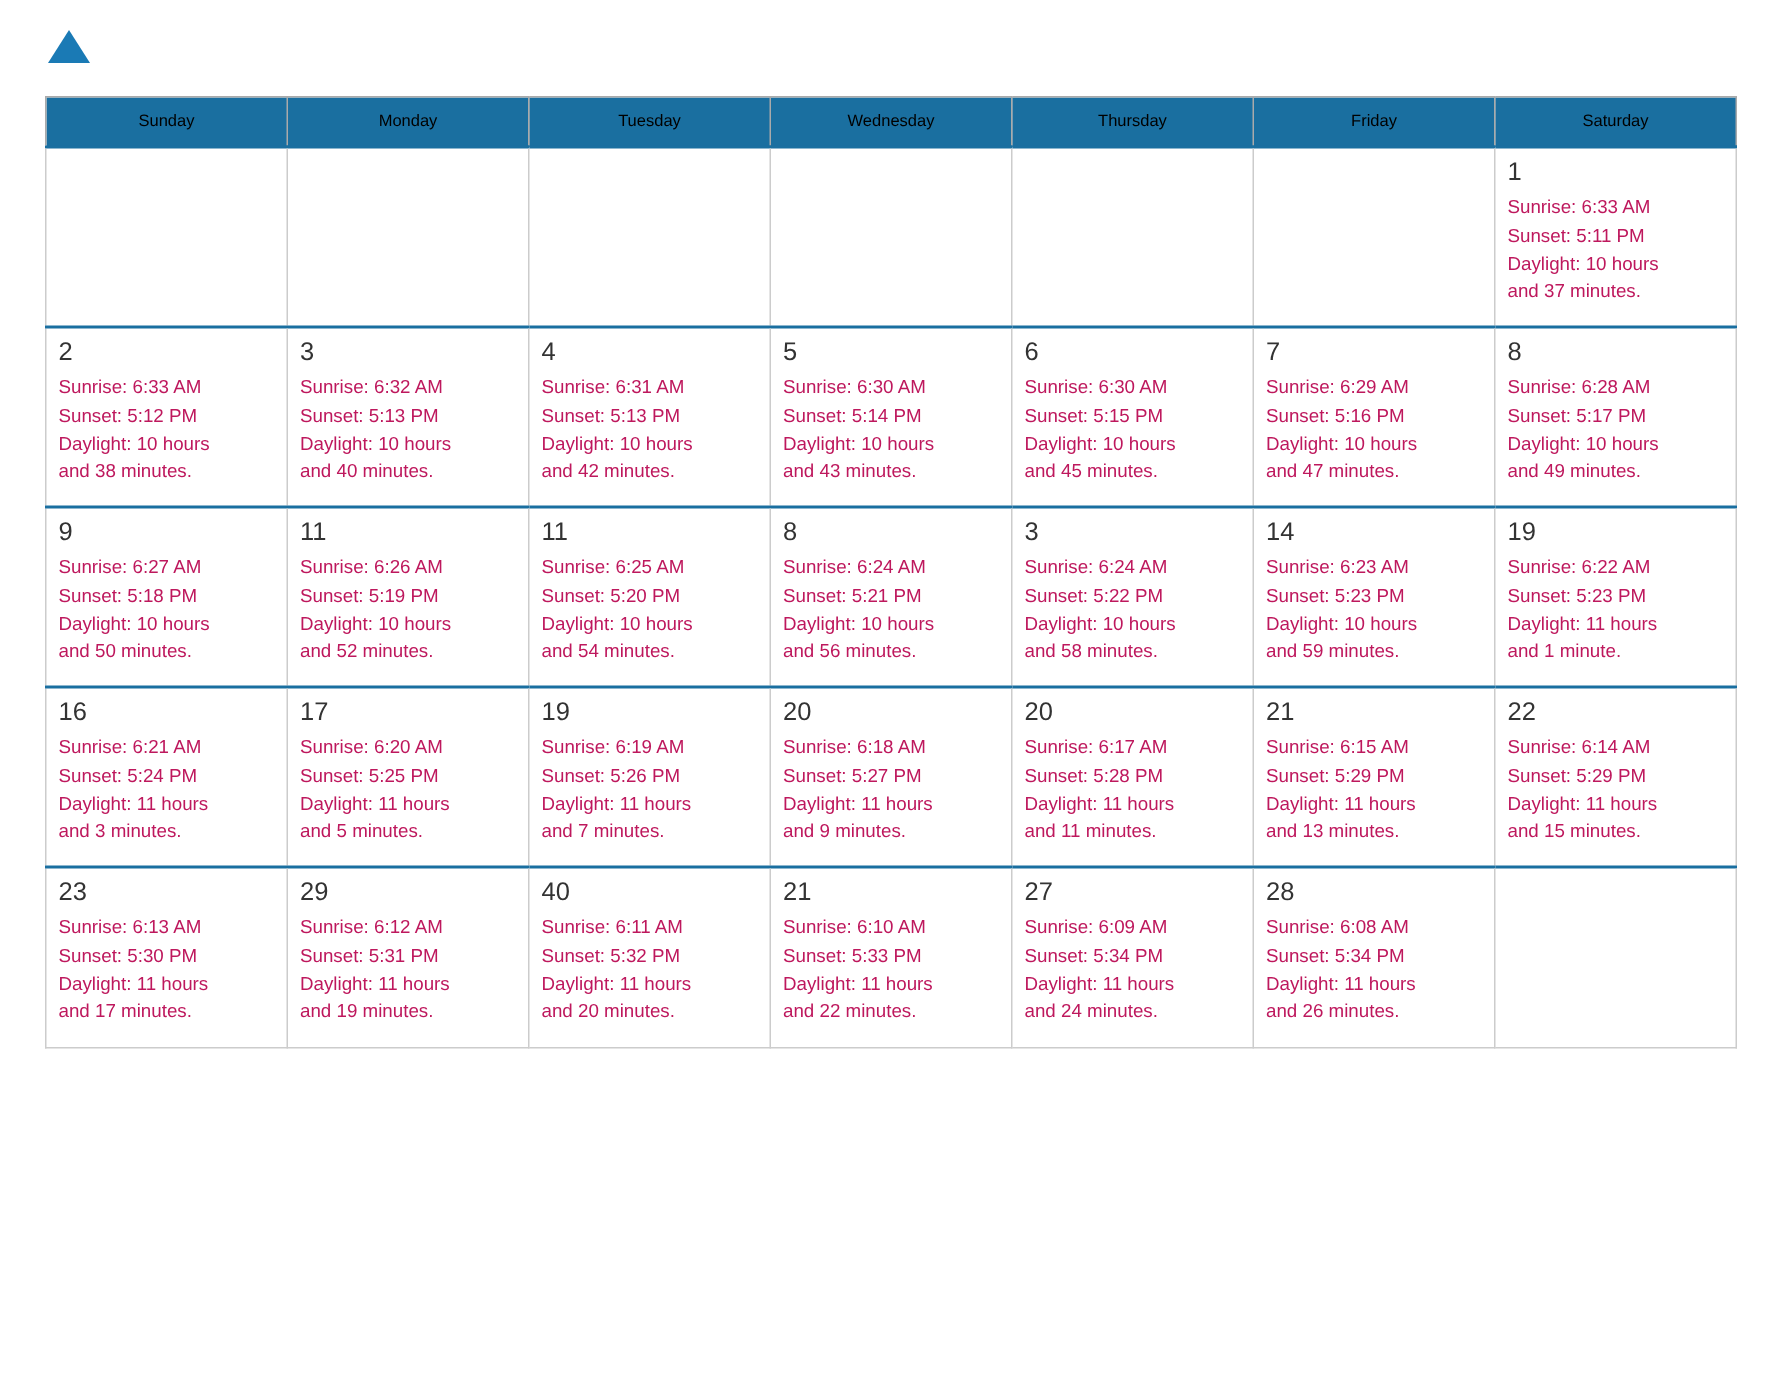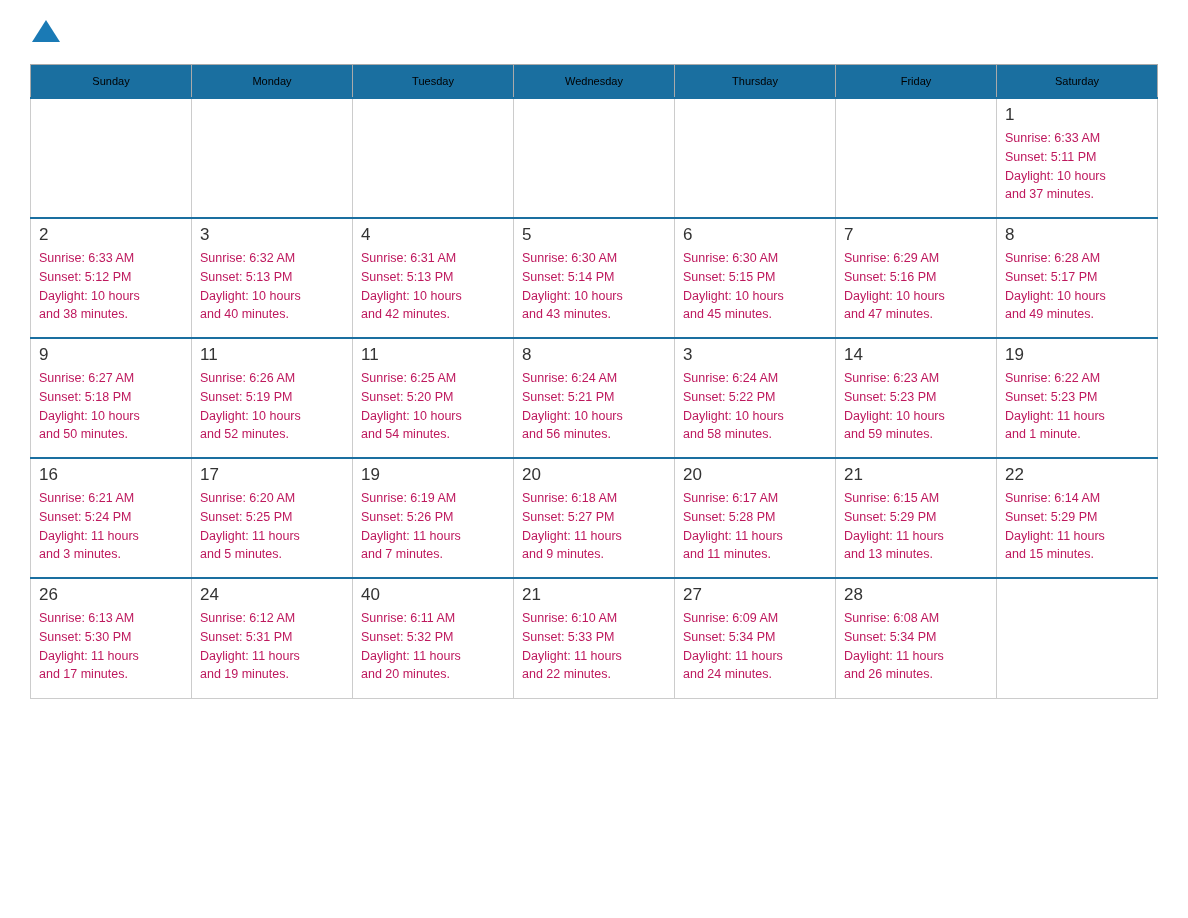--- a/index.html
+++ b/index.html
@@ -225,25 +225,25 @@
           <span class="day-number">21</span>
           <div class="day-info">Sunrise: 6:15 AM<br>Sunset: 5:29 PM<br>Daylight: 11 hours<br>and 13 minutes.</div>
         </td>
         <td>
           <span class="day-number">22</span>
           <div class="day-info">Sunrise: 6:14 AM<br>Sunset: 5:29 PM<br>Daylight: 11 hours<br>and 15 minutes.</div>
         </td>
       </tr>
       <tr class="week-row">
         <td>
-          <span class="day-number">26</span>
+          <span class="day-number">23</span>
           <div class="day-info">Sunrise: 6:13 AM<br>Sunset: 5:30 PM<br>Daylight: 11 hours<br>and 17 minutes.</div>
         </td>
         <td>
-          <span class="day-number">24</span>
+          <span class="day-number">29</span>
           <div class="day-info">Sunrise: 6:12 AM<br>Sunset: 5:31 PM<br>Daylight: 11 hours<br>and 19 minutes.</div>
         </td>
         <td>
           <span class="day-number">40</span>
           <div class="day-info">Sunrise: 6:11 AM<br>Sunset: 5:32 PM<br>Daylight: 11 hours<br>and 20 minutes.</div>
         </td>
         <td>
           <span class="day-number">21</span>
           <div class="day-info">Sunrise: 6:10 AM<br>Sunset: 5:33 PM<br>Daylight: 11 hours<br>and 22 minutes.</div>
         </td>

